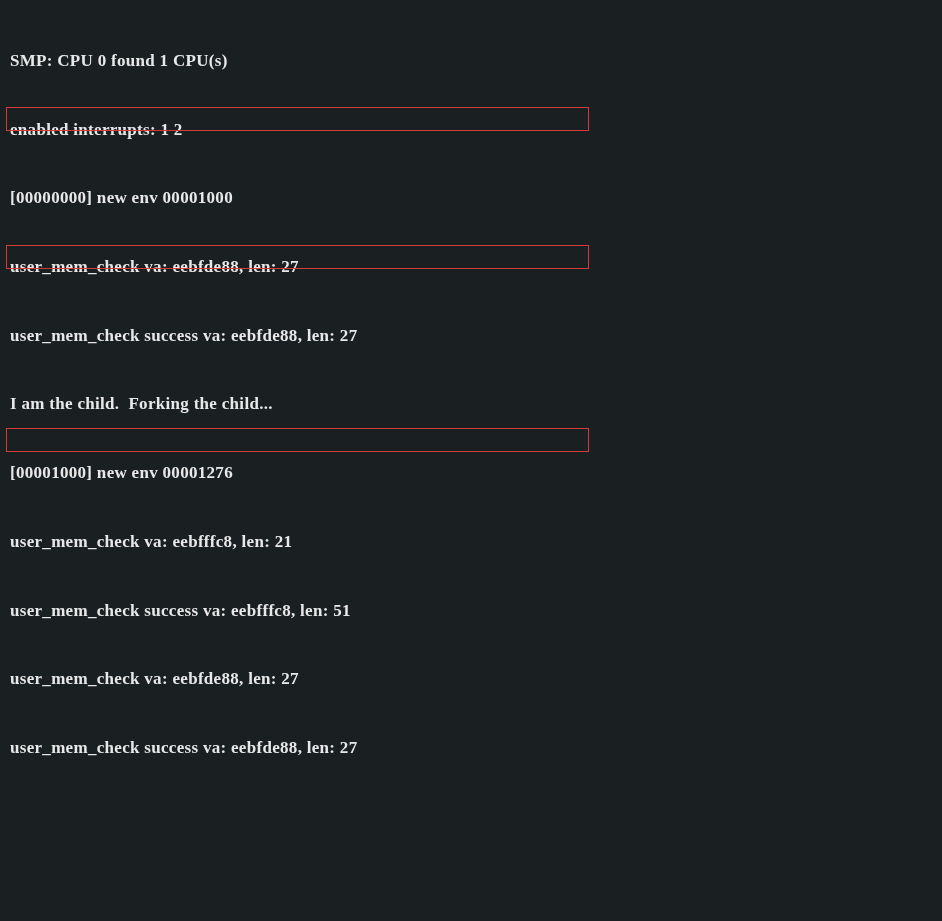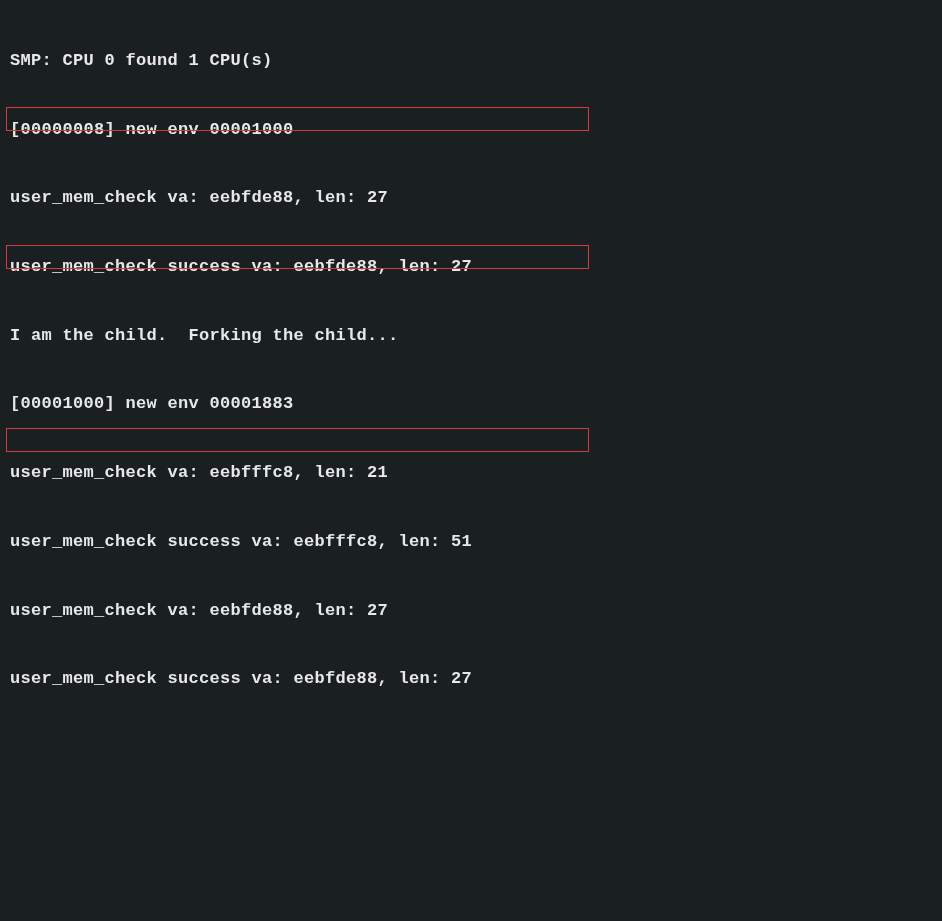--- a/index.html
+++ b/index.html
@@ -17,38 +17,40 @@
     color: #e8e8e8;
     line-height: 22.9px;
     white-space: pre;
     padding: 4px 10px 0 10px;
     position: relative;
     letter-spacing: 0.3px;
   }
   .line {
     display: block;
     position: relative;
+    font-family: Liberation Serif, serif;
   }
   .highlight-box {
     position: absolute;
     border: 1.5px solid #d43a3a;
     pointer-events: none;
     box-sizing: border-box;
   }
 </style>
 </head>
 <body>
 
 <div class="terminal">
   <span class="line">SMP: CPU 0 found 1 CPU(s)</span>
-  <span class="line">[00000008] new env 00001000</span>
+  <span class="line">enabled interrupts: 1 2</span>
+  <span class="line">[00000000] new env 00001000</span>
   <span class="line">user_mem_check va: eebfde88, len: 27</span>
   <span class="line">user_mem_check success va: eebfde88, len: 27</span>
   <span class="line">I am the child.  Forking the child...</span>
-  <span class="line">[00001000] new env 00001883</span>
+  <span class="line">[00001000] new env 00001276</span>
   <span class="line">user_mem_check va: eebfffc8, len: 21</span>
   <span class="line">user_mem_check success va: eebfffc8, len: 51</span>
   <span class="line">user_mem_check va: eebfde88, len: 27</span>
   <span class="line">user_mem_check success va: eebfde88, len: 27</span>
   
   
   
   
   
   

